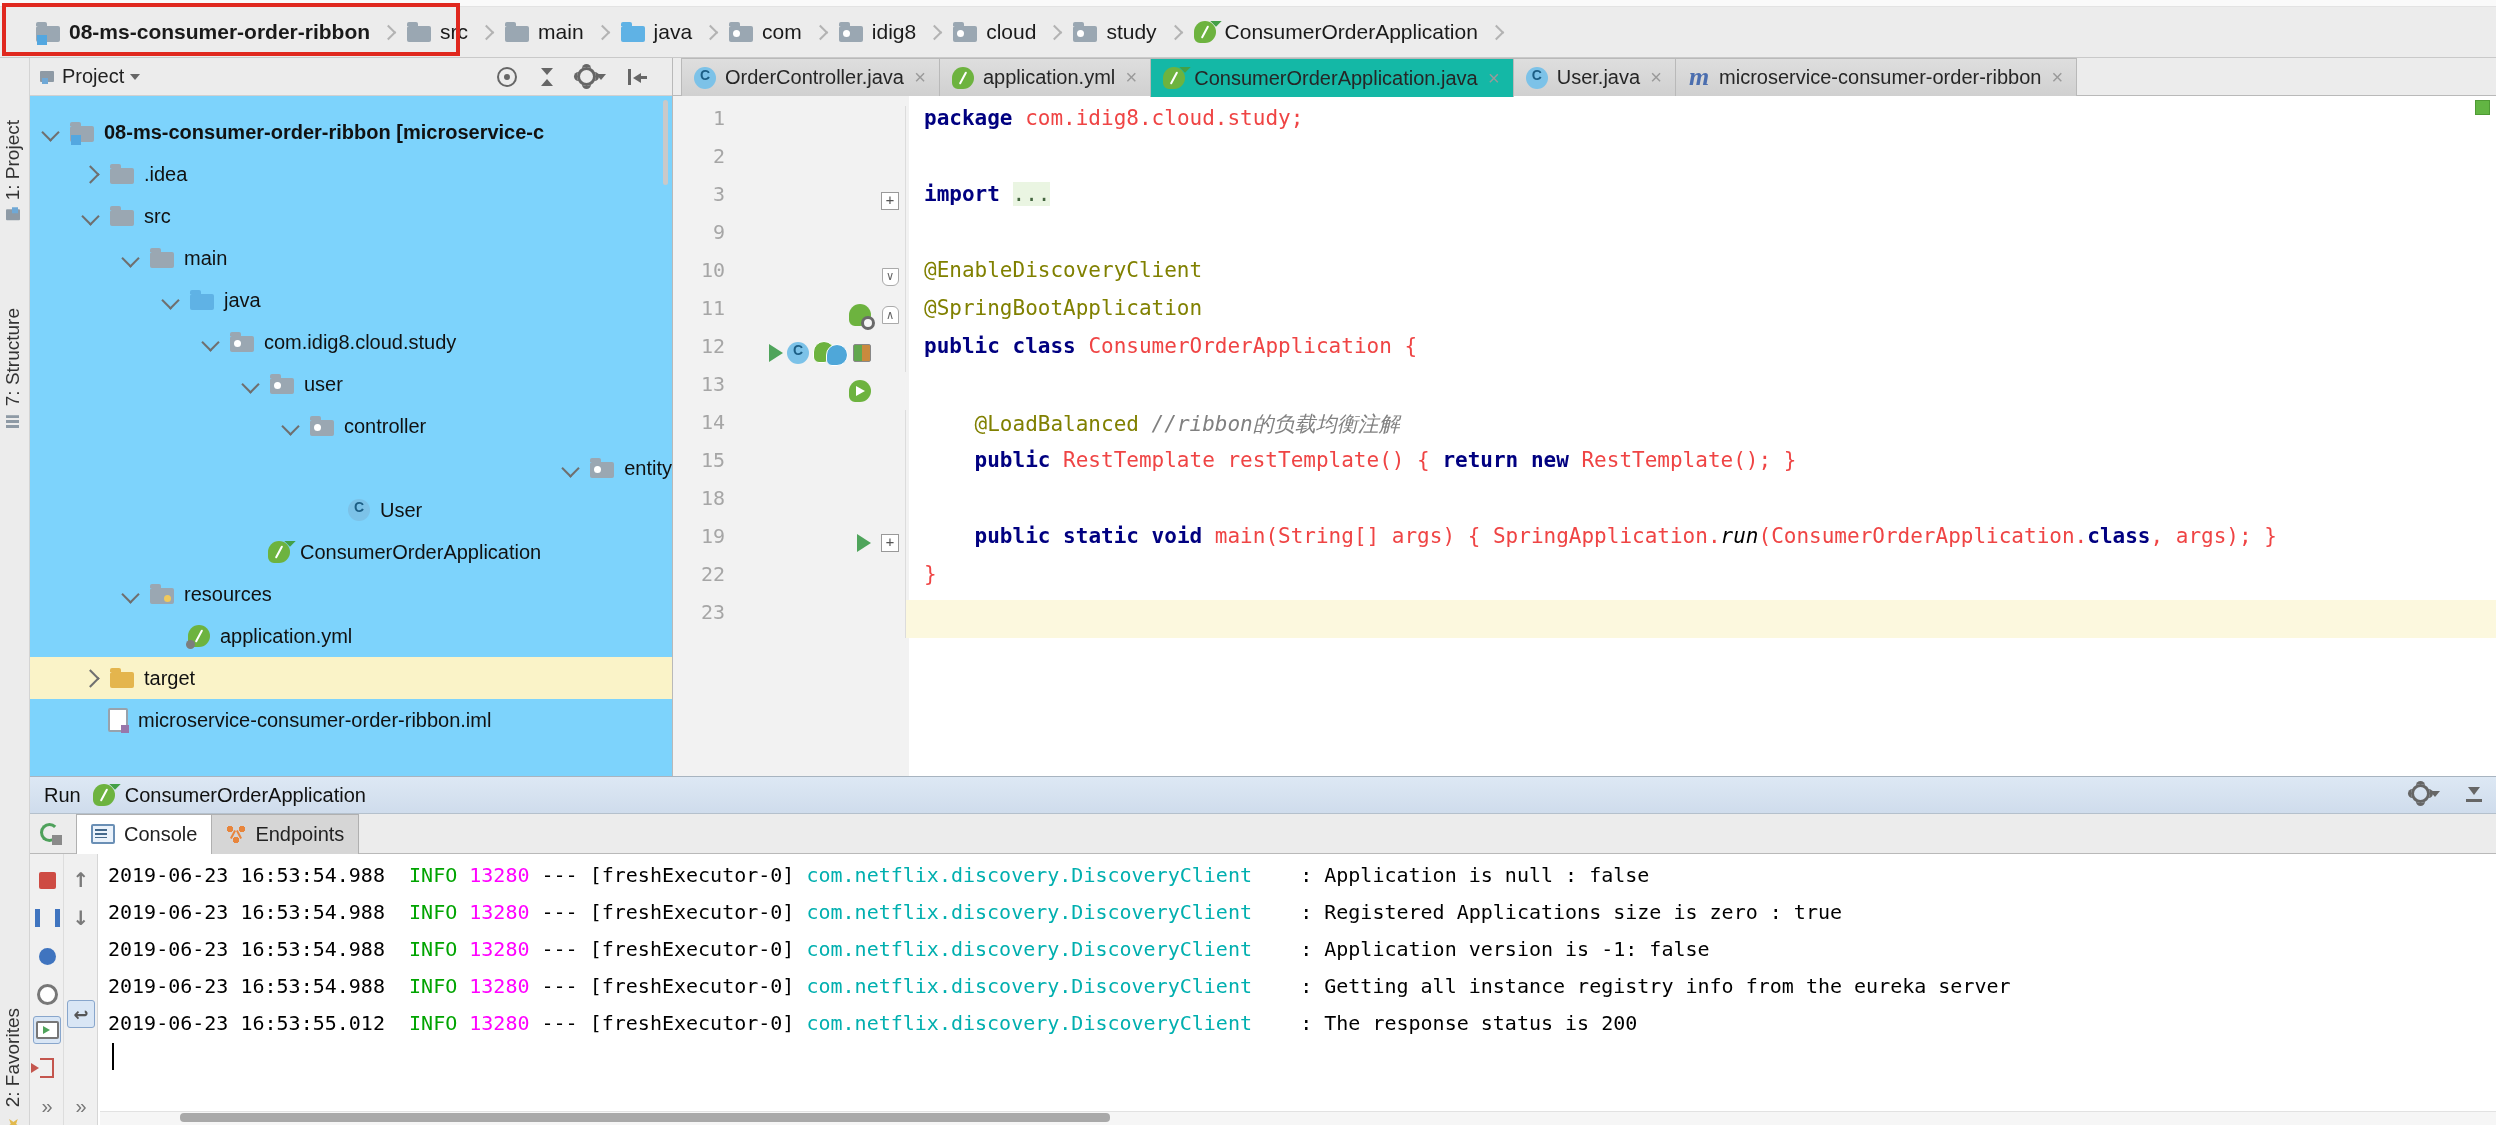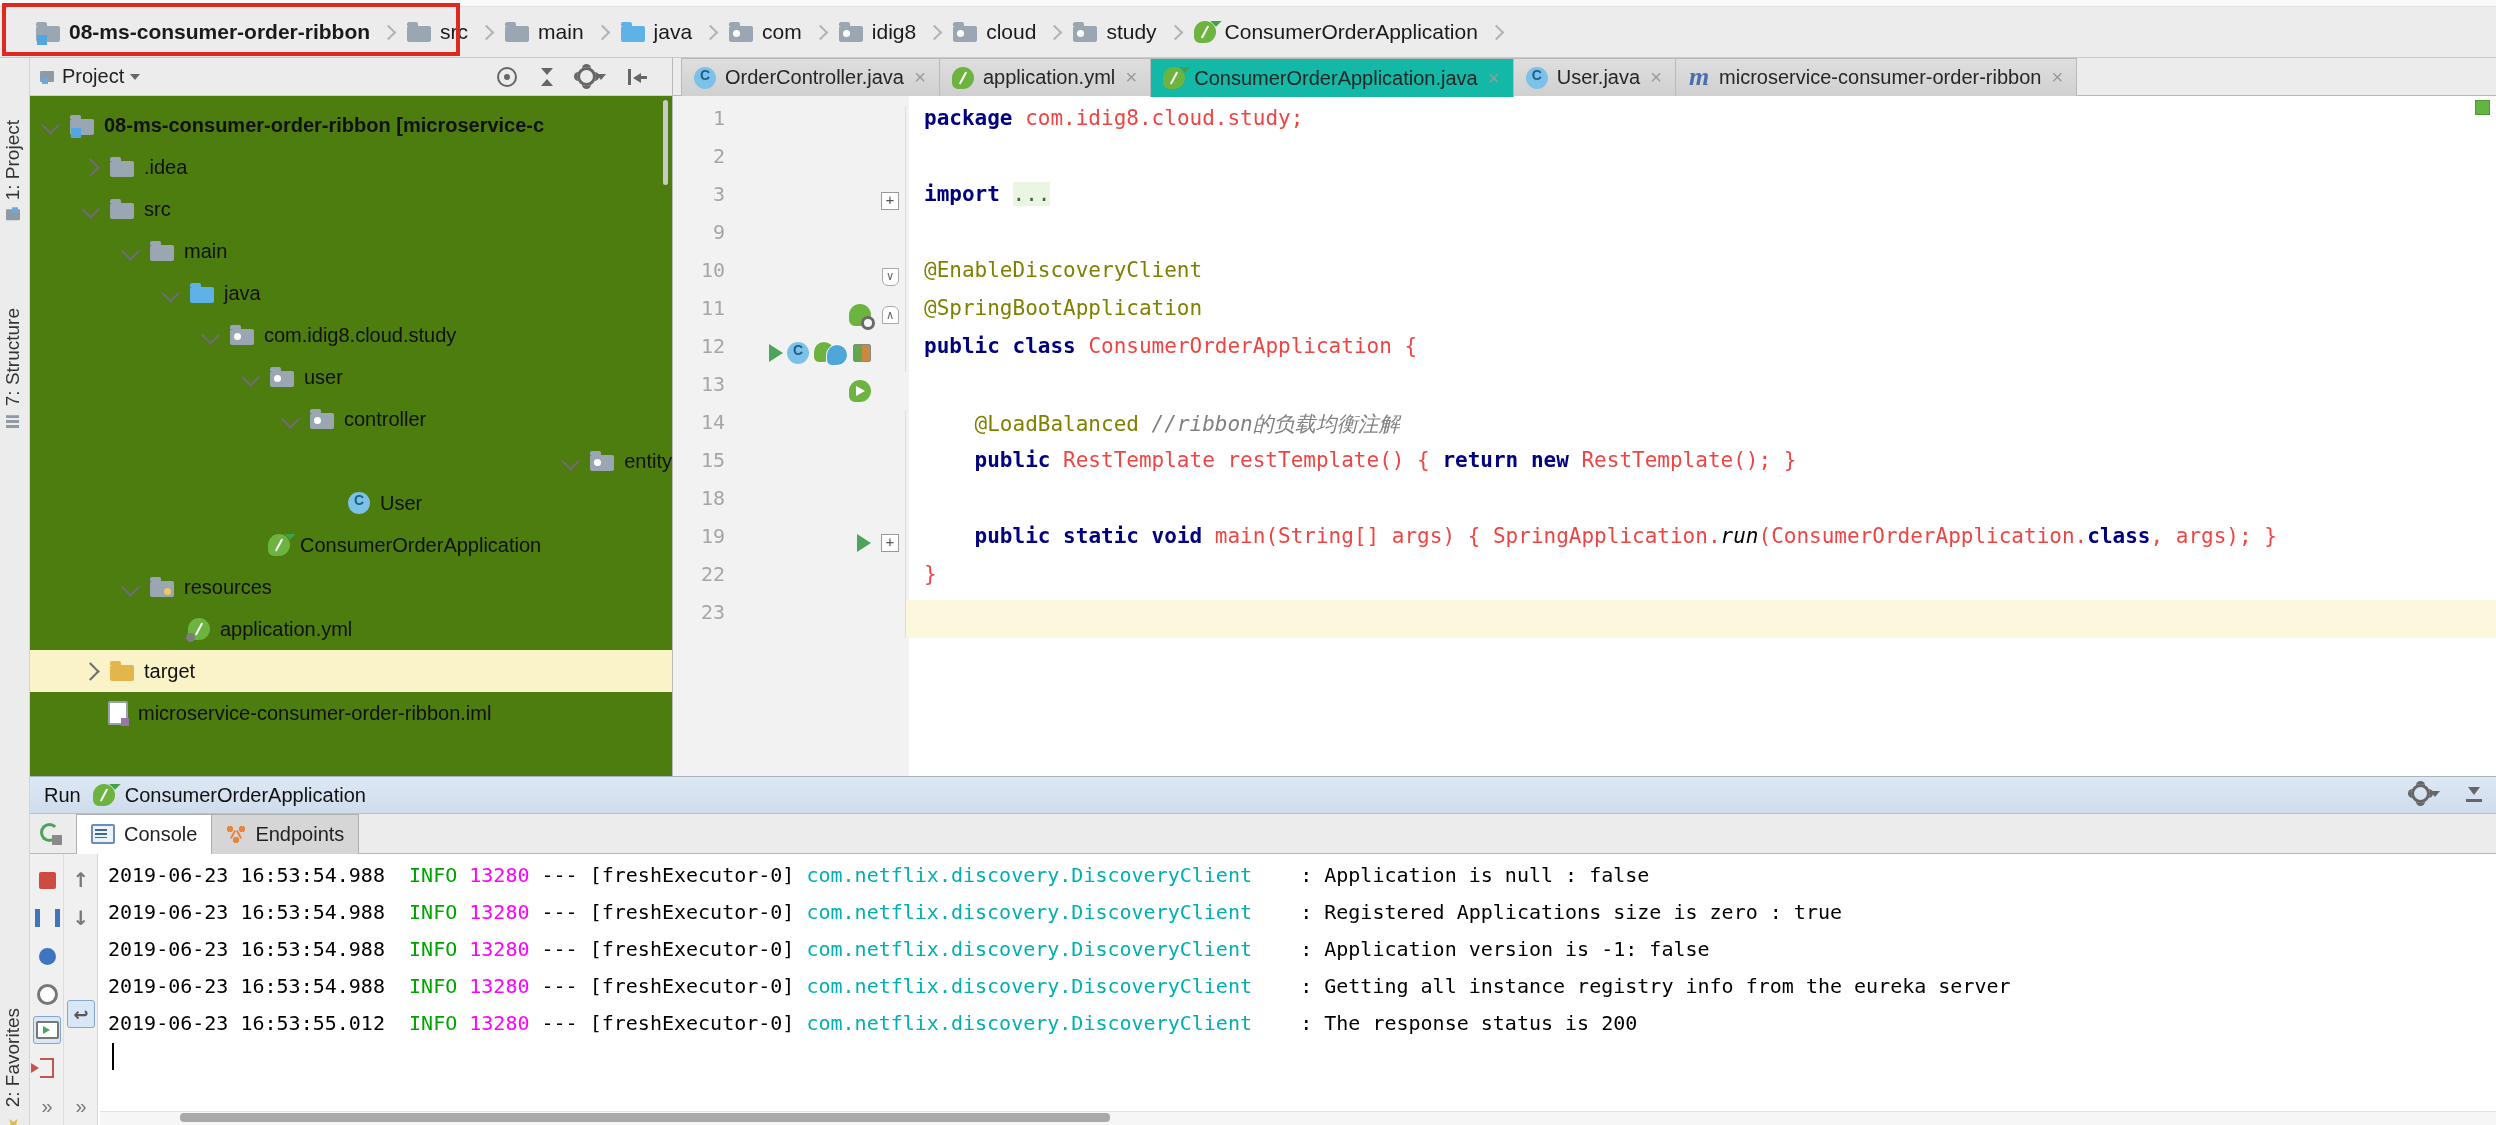--- a/index.html
+++ b/index.html
@@ -132,21 +132,21 @@
   #left-strip{position:absolute;left:0;top:58px;width:30px;height:1067px;background:#ECECEC;border-right:1px solid #D4D4D4;box-sizing:border-box}
   .twbtn{position:absolute;left:2px;writing-mode:vertical-rl;transform:rotate(180deg);
     display:flex;align-items:center;gap:9px;font-size:19px;color:#333;white-space:nowrap}
 
   
   #project-header{position:absolute;left:30px;top:58px;width:642px;height:38px;background:#ECECEC;
     border-bottom:1px solid #D0D0D0;display:flex;align-items:center;padding:0 10px;box-sizing:border-box;font-size:20px;color:#222}
   #project-header .title{margin:0 6px 0 8px}
   #project-header .dd{width:0;height:0;border-top:6px solid #666;border-left:5px solid transparent;border-right:5px solid transparent;margin-right:auto}
   #ph-icons{display:flex;align-items:center;gap:22px;margin-left:auto;padding-right:14px}
-  #tree{position:absolute;left:30px;top:96px;width:642px;height:680px;background:#4d7c0f;overflow:hidden;padding-top:8px}
+  #tree{position:absolute;left:30px;top:96px;width:642px;height:680px;background:#7dd3fc;overflow:hidden;padding-top:15px}
   .tree-row{height:42px;display:flex;align-items:center;font-size:20px;color:#111;white-space:nowrap}
   .tree-row.hl{background:#FAF3C8}
   .tree-label{margin-left:10px}
   .tree-label.bold{font-weight:bold}
   .chev{width:11px;height:11px;flex:none;margin-right:13px}
   .chev.down{border-right:2px solid #6F6F6F;border-bottom:2px solid #6F6F6F;transform:rotate(45deg)}
   .chev.right{border-right:2px solid #6F6F6F;border-bottom:2px solid #6F6F6F;transform:rotate(-45deg)}
   .chev.none{visibility:hidden}
   #tree-scroll{position:absolute;left:663px;top:100px;width:5px;height:85px;background:#C9C9C9;border-radius:3px}
   #panel-divider{position:absolute;left:672px;top:58px;width:1px;height:718px;background:#B9B9B9}

